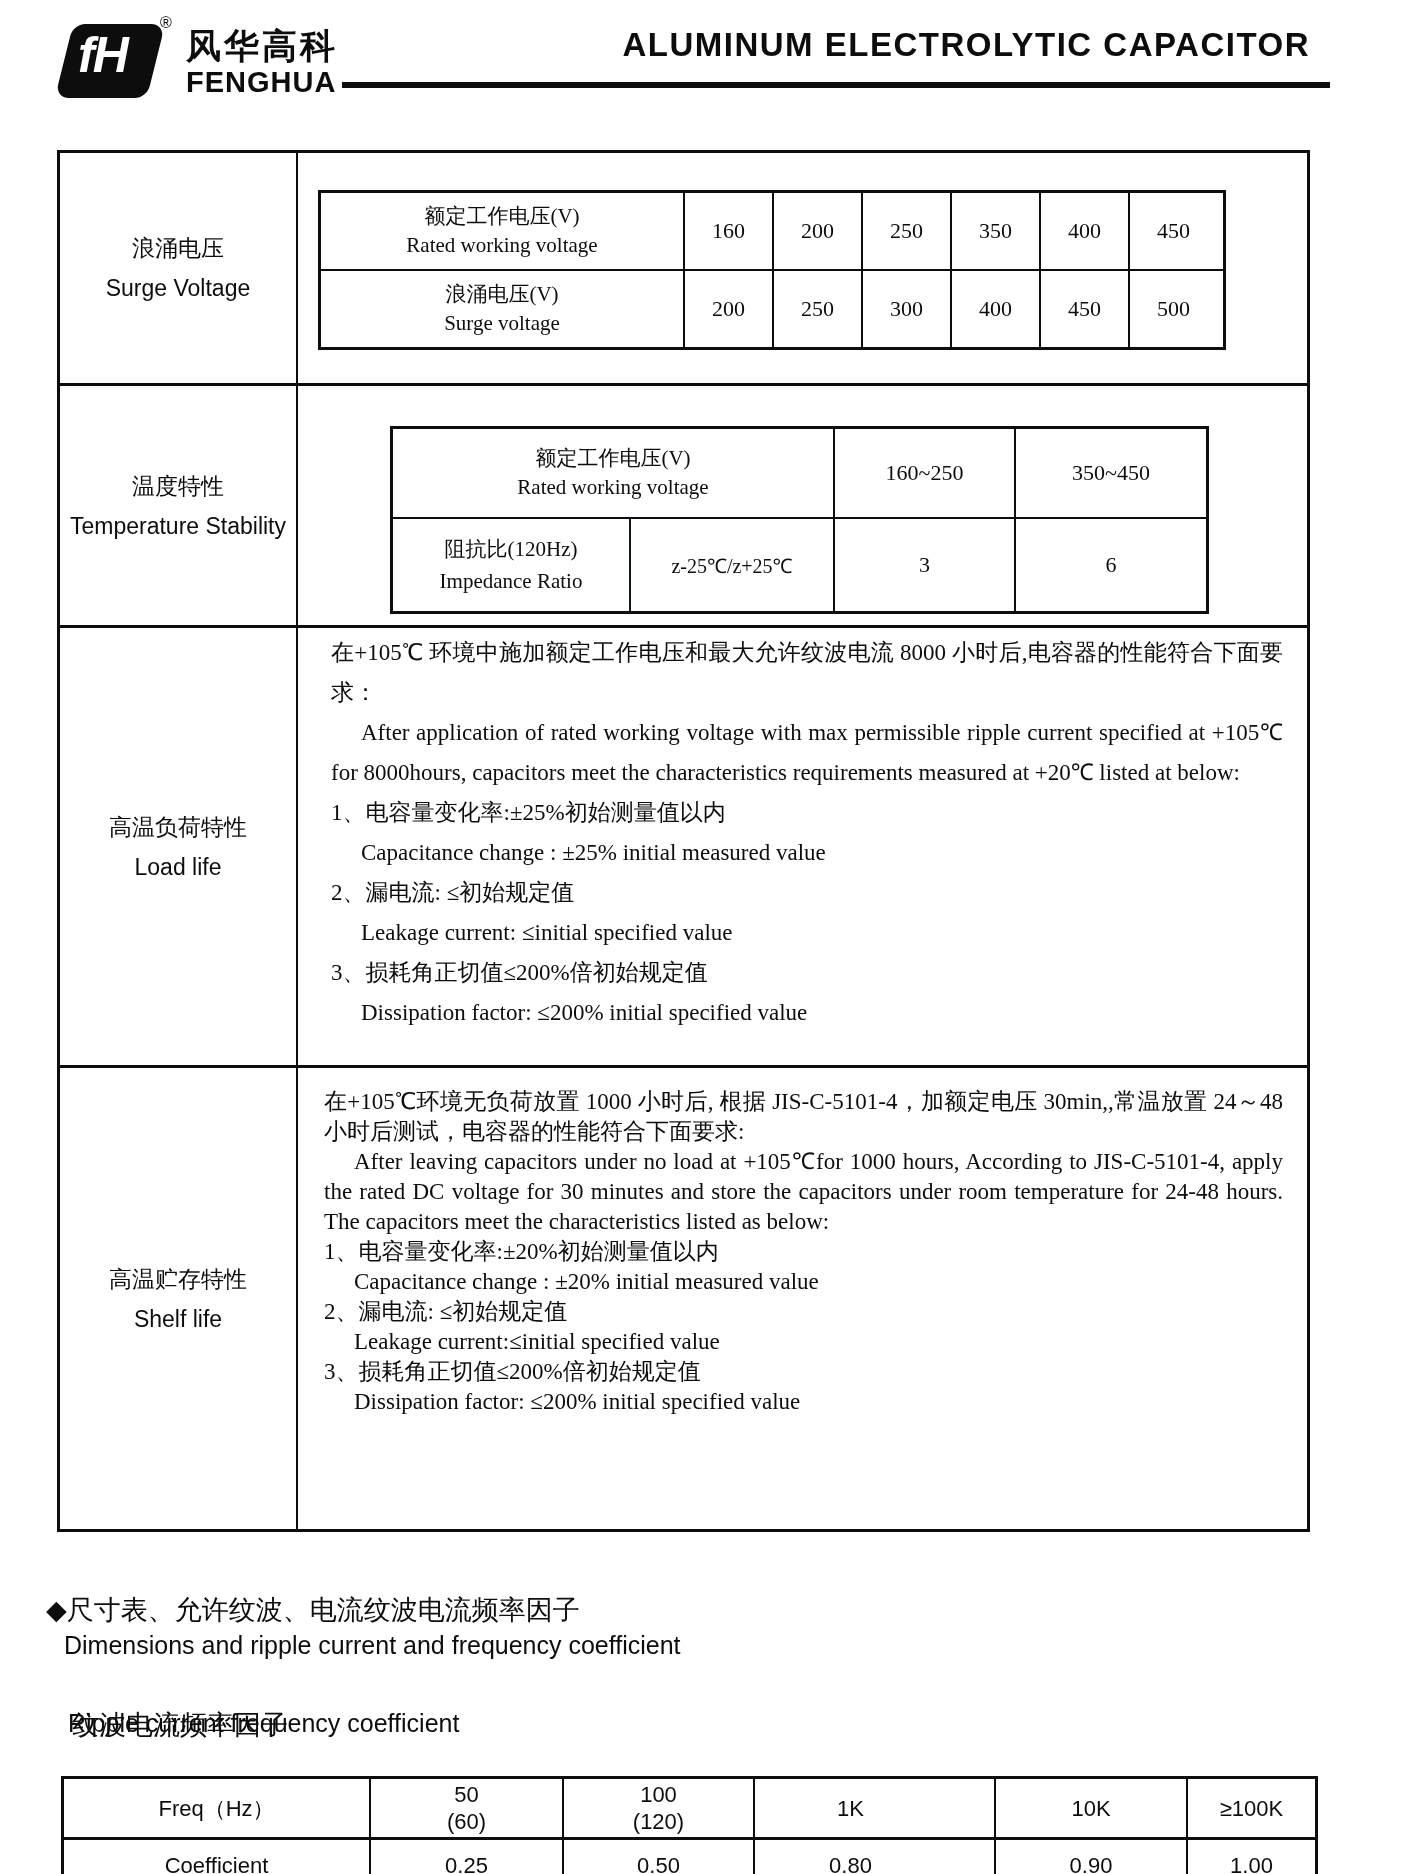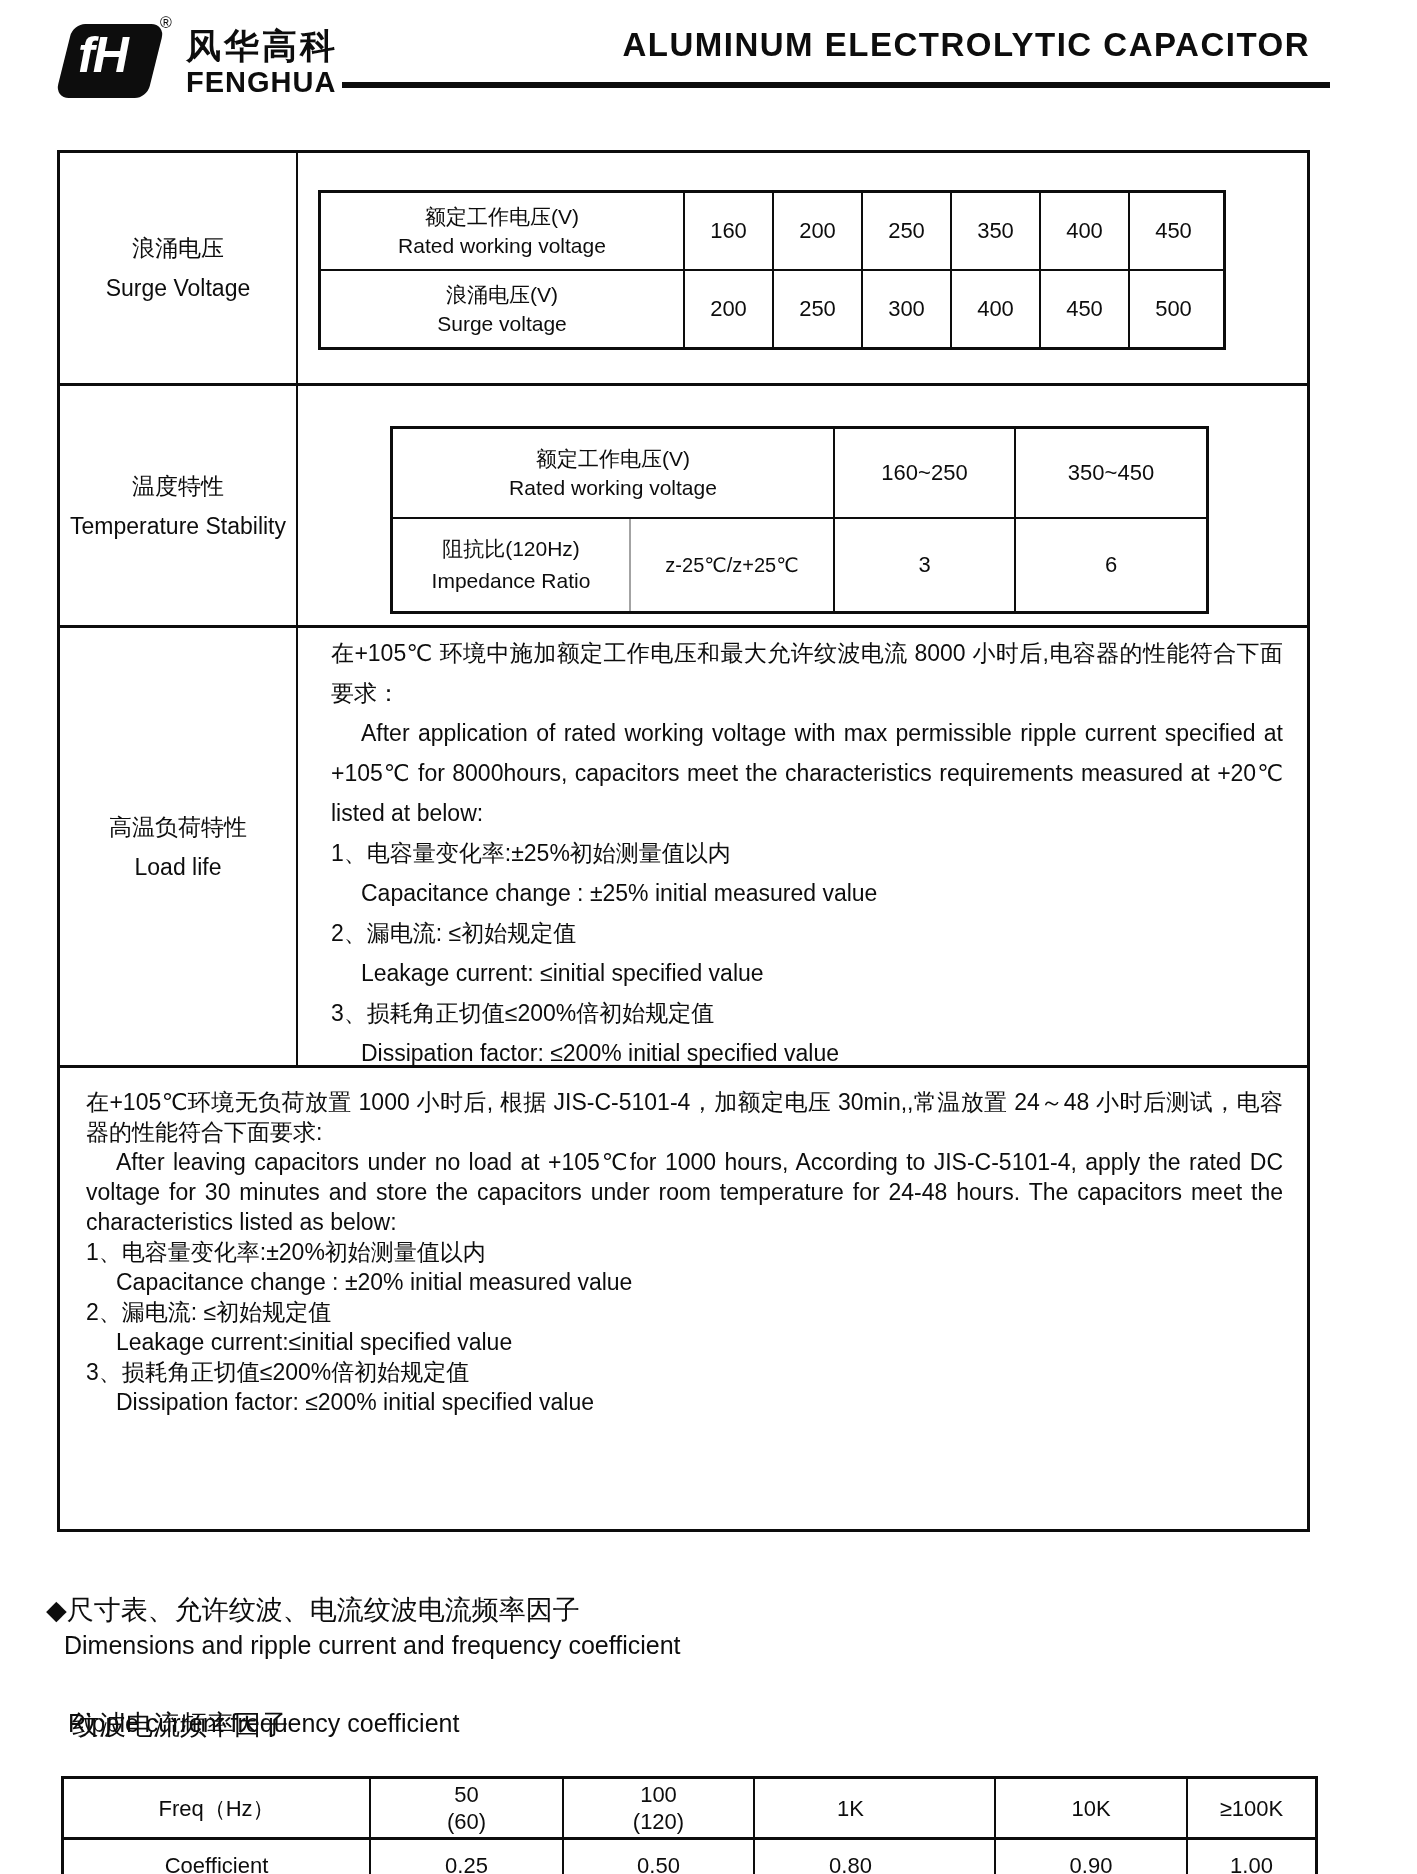--- a/index.html
+++ b/index.html
@@ -24,21 +24,21 @@
 
   
   .spec{position:absolute; left:57px; top:150px; width:1253px; height:1382px;
     border:3px solid #0d0d0d; box-sizing:border-box; display:flex; flex-direction:column;}
   .spec-row{display:flex; box-sizing:border-box;}
   .spec-row + .spec-row{border-top:3px solid #0d0d0d;}
   .r1{height:230px;} .r2{height:242px;} .r3{height:440px;} .r4{height:464px;}
   .spec-label{width:238px; border-right:2px solid #0d0d0d; box-sizing:border-box;
     display:flex; flex-direction:column; justify-content:center; align-items:center;
     text-align:center; font-size:23px; line-height:40px;}
-  .spec-content{flex:1; position:relative; box-sizing:border-box;}
+  .spec-content{flex:1; position:relative; box-sizing:border-box;font-family:Liberation Serif, serif;}
 
   
   .it1{position:absolute; left:20px; top:37px; width:902px; border:3px solid #0d0d0d;
     box-sizing:content-box; display:flex; flex-direction:column;}
   .it1-row{display:flex; height:76px;}
   .it1-row + .it1-row{border-top:2px solid #0d0d0d;}
   .it-head{width:362px; display:flex; flex-direction:column; justify-content:center;
     align-items:center; font-size:21px; line-height:29px; text-align:center;}
   .c-num{width:87px; border-left:2px solid #0d0d0d; display:flex; align-items:center;
     justify-content:center; font-size:22px;}
@@ -48,21 +48,21 @@
     display:flex; flex-direction:column;}
   .it2-rowA{display:flex; height:88px;}
   .it2-rowB{display:flex; height:92px; border-top:2px solid #0d0d0d;}
   .ca-head{width:440px; display:flex; flex-direction:column; justify-content:center;
     align-items:center; font-size:21px; line-height:29px;}
   .ca-r{width:179px; border-left:2px solid #0d0d0d; display:flex; align-items:center;
     justify-content:center; font-size:22px;}
   .ca-r2{width:190px;}
   .cb-imp{width:236px; display:flex; flex-direction:column; justify-content:center;
     align-items:center; font-size:21px; line-height:32px;}
-  .cb-z{width:202px; border-left:2px solid #a3a3a3; display:flex; align-items:center;
+  .cb-z{width:202px; border-left:2px solid #0f172a; display:flex; align-items:center;
     justify-content:center; font-size:20px;}
   .cb-v{width:179px; border-left:2px solid #0d0d0d; display:flex; align-items:center;
     justify-content:center; font-size:22px;}
   .cb-v2{width:190px;}
 
   
   .textblock{padding:5px 24px 0 33px; font-size:23px;}
   .r3 .textblock{line-height:40px;}
   .r4 .textblock{line-height:30px; padding-top:19px;padding-left:26px;}
   .para-cn{text-align:justify;}
@@ -185,20 +185,24 @@
           <div class="item-en">Capacitance change : ±25% initial measured value</div>
           <div class="item-cn">2、漏电流: ≤初始规定值</div>
           <div class="item-en">Leakage current: ≤initial specified value</div>
           <div class="item-cn">3、损耗角正切值≤200%倍初始规定值</div>
           <div class="item-en">Dissipation factor: ≤200% initial specified value</div>
         </div>
       </div>
     </div>
 
     <div class="spec-row r4">
+      <div class="spec-label">
+        <div>高温贮存特性</div>
+        <div>Shelf life</div>
+      </div>
       <div class="spec-content">
         <div class="textblock">
           <div class="para-cn">在+105℃环境无负荷放置 1000 小时后, 根据 JIS-C-5101-4，加额定电压 30min,,常温放置 24～48 小时后测试，电容器的性能符合下面要求:</div>
           <div class="para-en">After leaving capacitors under no load at +105℃for 1000 hours, According to JIS-C-5101-4, apply the rated DC voltage for 30 minutes and store the capacitors under room temperature for 24-48 hours. The capacitors meet the characteristics listed as below:</div>
           <div class="item-cn">1、电容量变化率:±20%初始测量值以内</div>
           <div class="item-en">Capacitance change : ±20% initial measured value</div>
           <div class="item-cn">2、漏电流: ≤初始规定值</div>
           <div class="item-en">Leakage current:≤initial specified value</div>
           <div class="item-cn">3、损耗角正切值≤200%倍初始规定值</div>
           <div class="item-en">Dissipation factor: ≤200% initial specified value</div>

